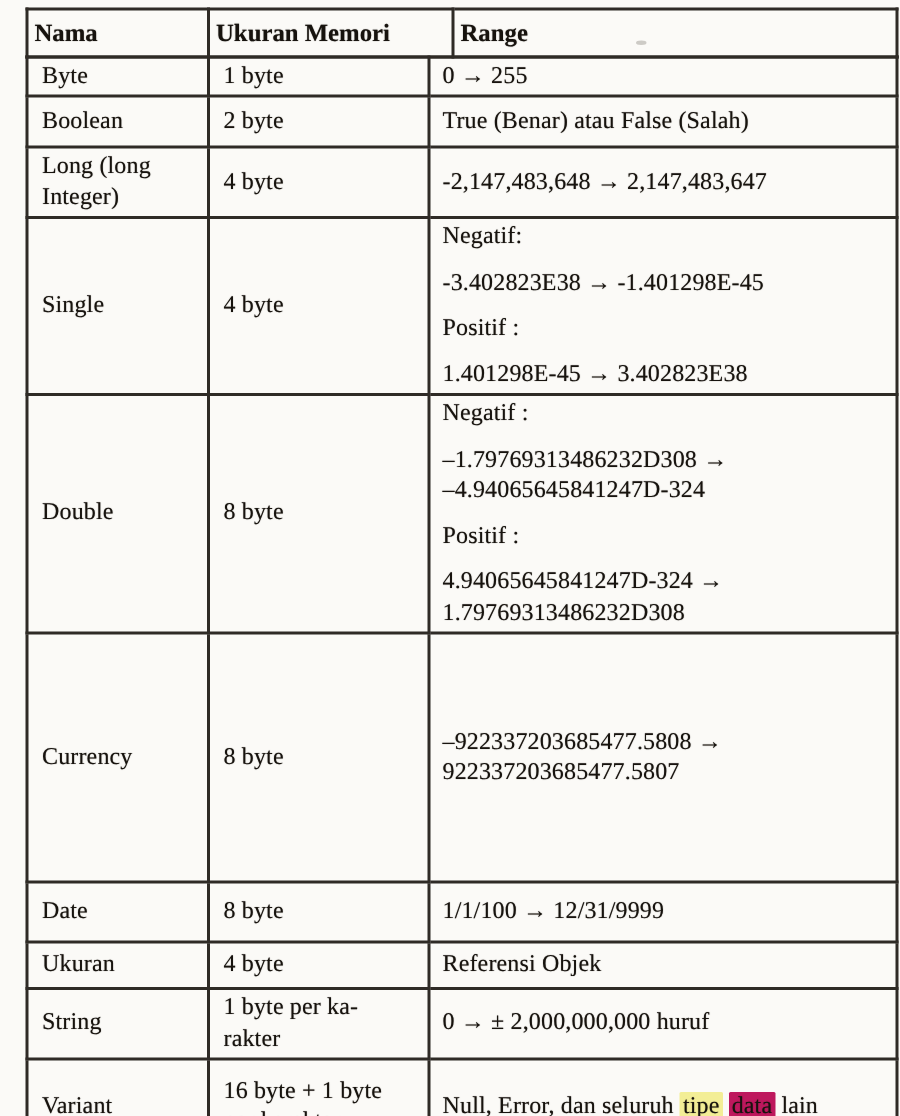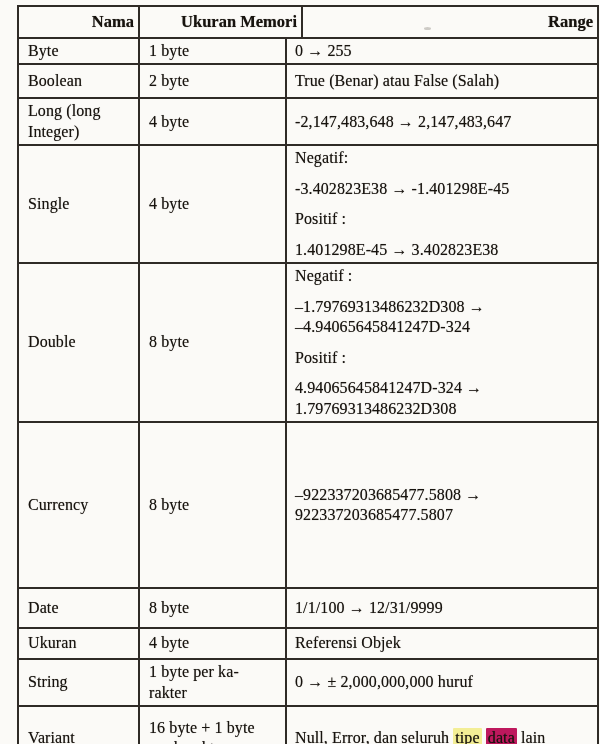--- a/index.html
+++ b/index.html
@@ -27,21 +27,21 @@
     table-layout: fixed;
     width: 580px;
   }
   th, td {
     border: 2px solid #2f2b26;
     overflow: hidden;
   }
   th {
     font-size: 16.5px;
     font-weight: bold;
-    text-align: right;
+    text-align: left;
     height: 28px;
     padding: 1px 4px;
     text-shadow: 0 0 0.7px rgba(25,20,15,0.65);
   }
   td {
     font-size: 16px;
     line-height: 1.28;
     padding: 2px 6px 2px 9px;
     vertical-align: middle;
     text-shadow: 0 0 0.7px rgba(25,20,15,0.55);

